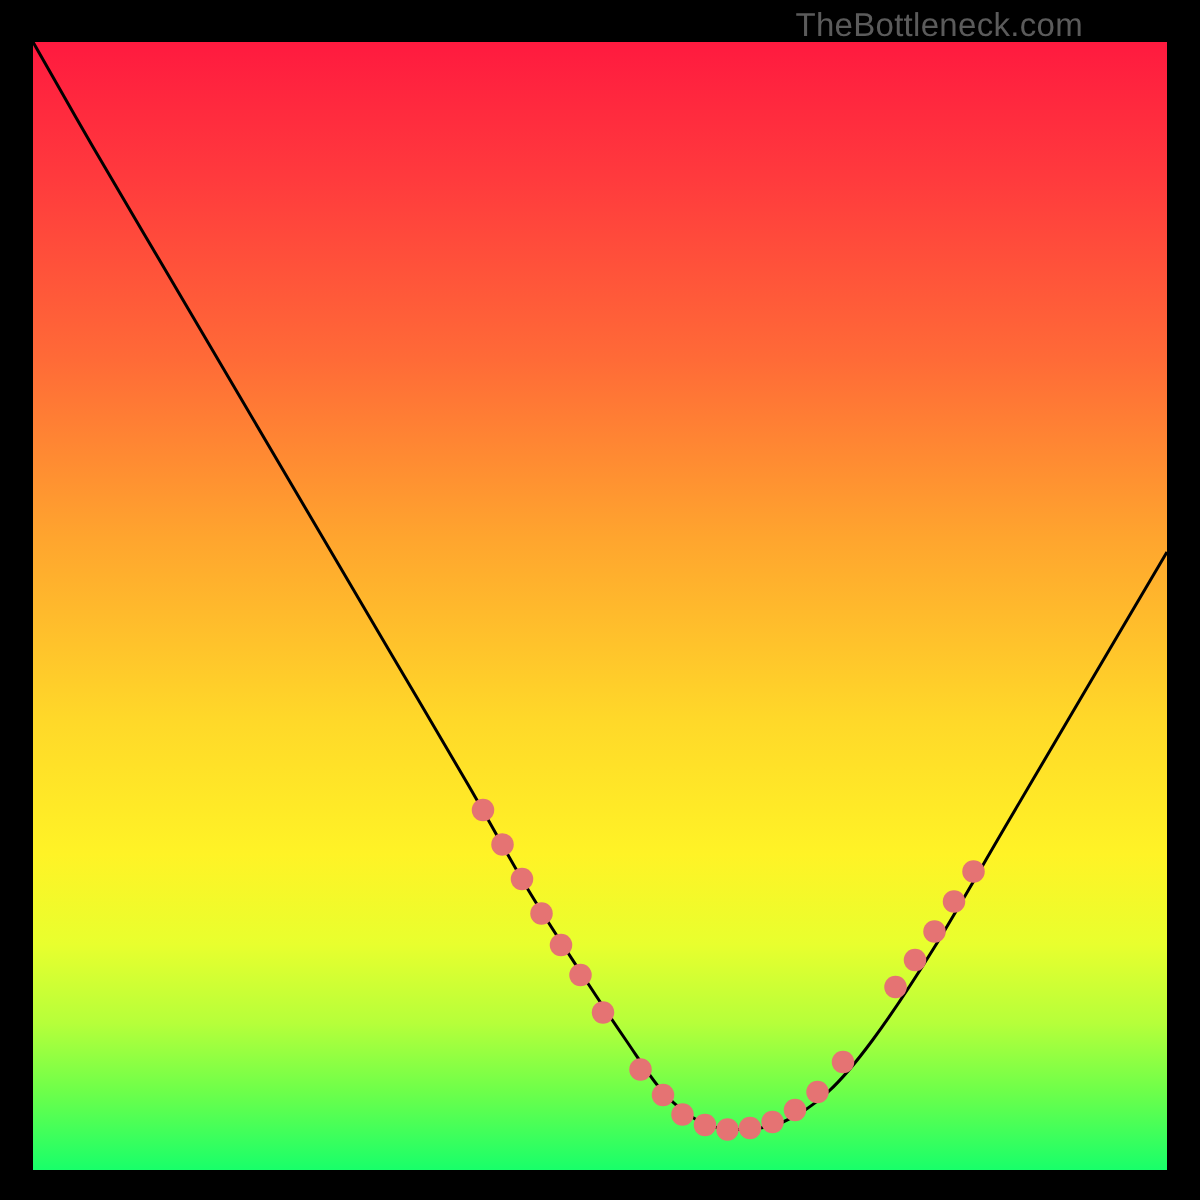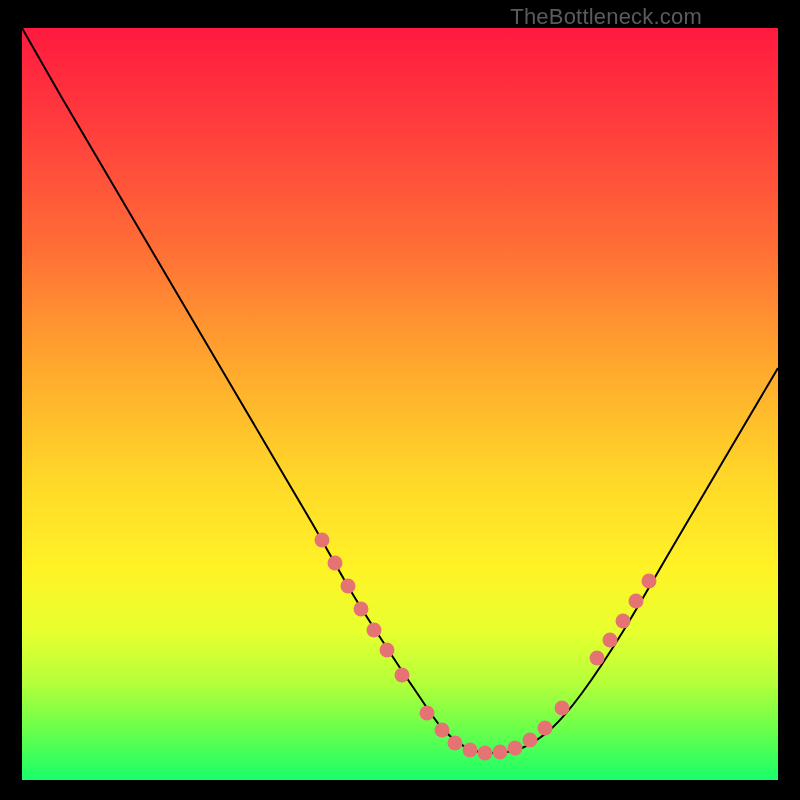--- a/index.html
+++ b/index.html
@@ -9,20 +9,21 @@
     height: 800px;
     background: #000;
     overflow: hidden;
     font-family: Arial, Helvetica, sans-serif;
   }
   .frame {
     position: relative;
     width: 712px;
     height: 800px;
     background: #000;
+    padding-left: 20px;
   }
   .watermark {
     position: absolute;
     top: 4px;
     right: 10px;
     color: #5b5b5b;
     font-size: 22px;
     letter-spacing: 0.2px;
     font-weight: 400;
     user-select: none;

